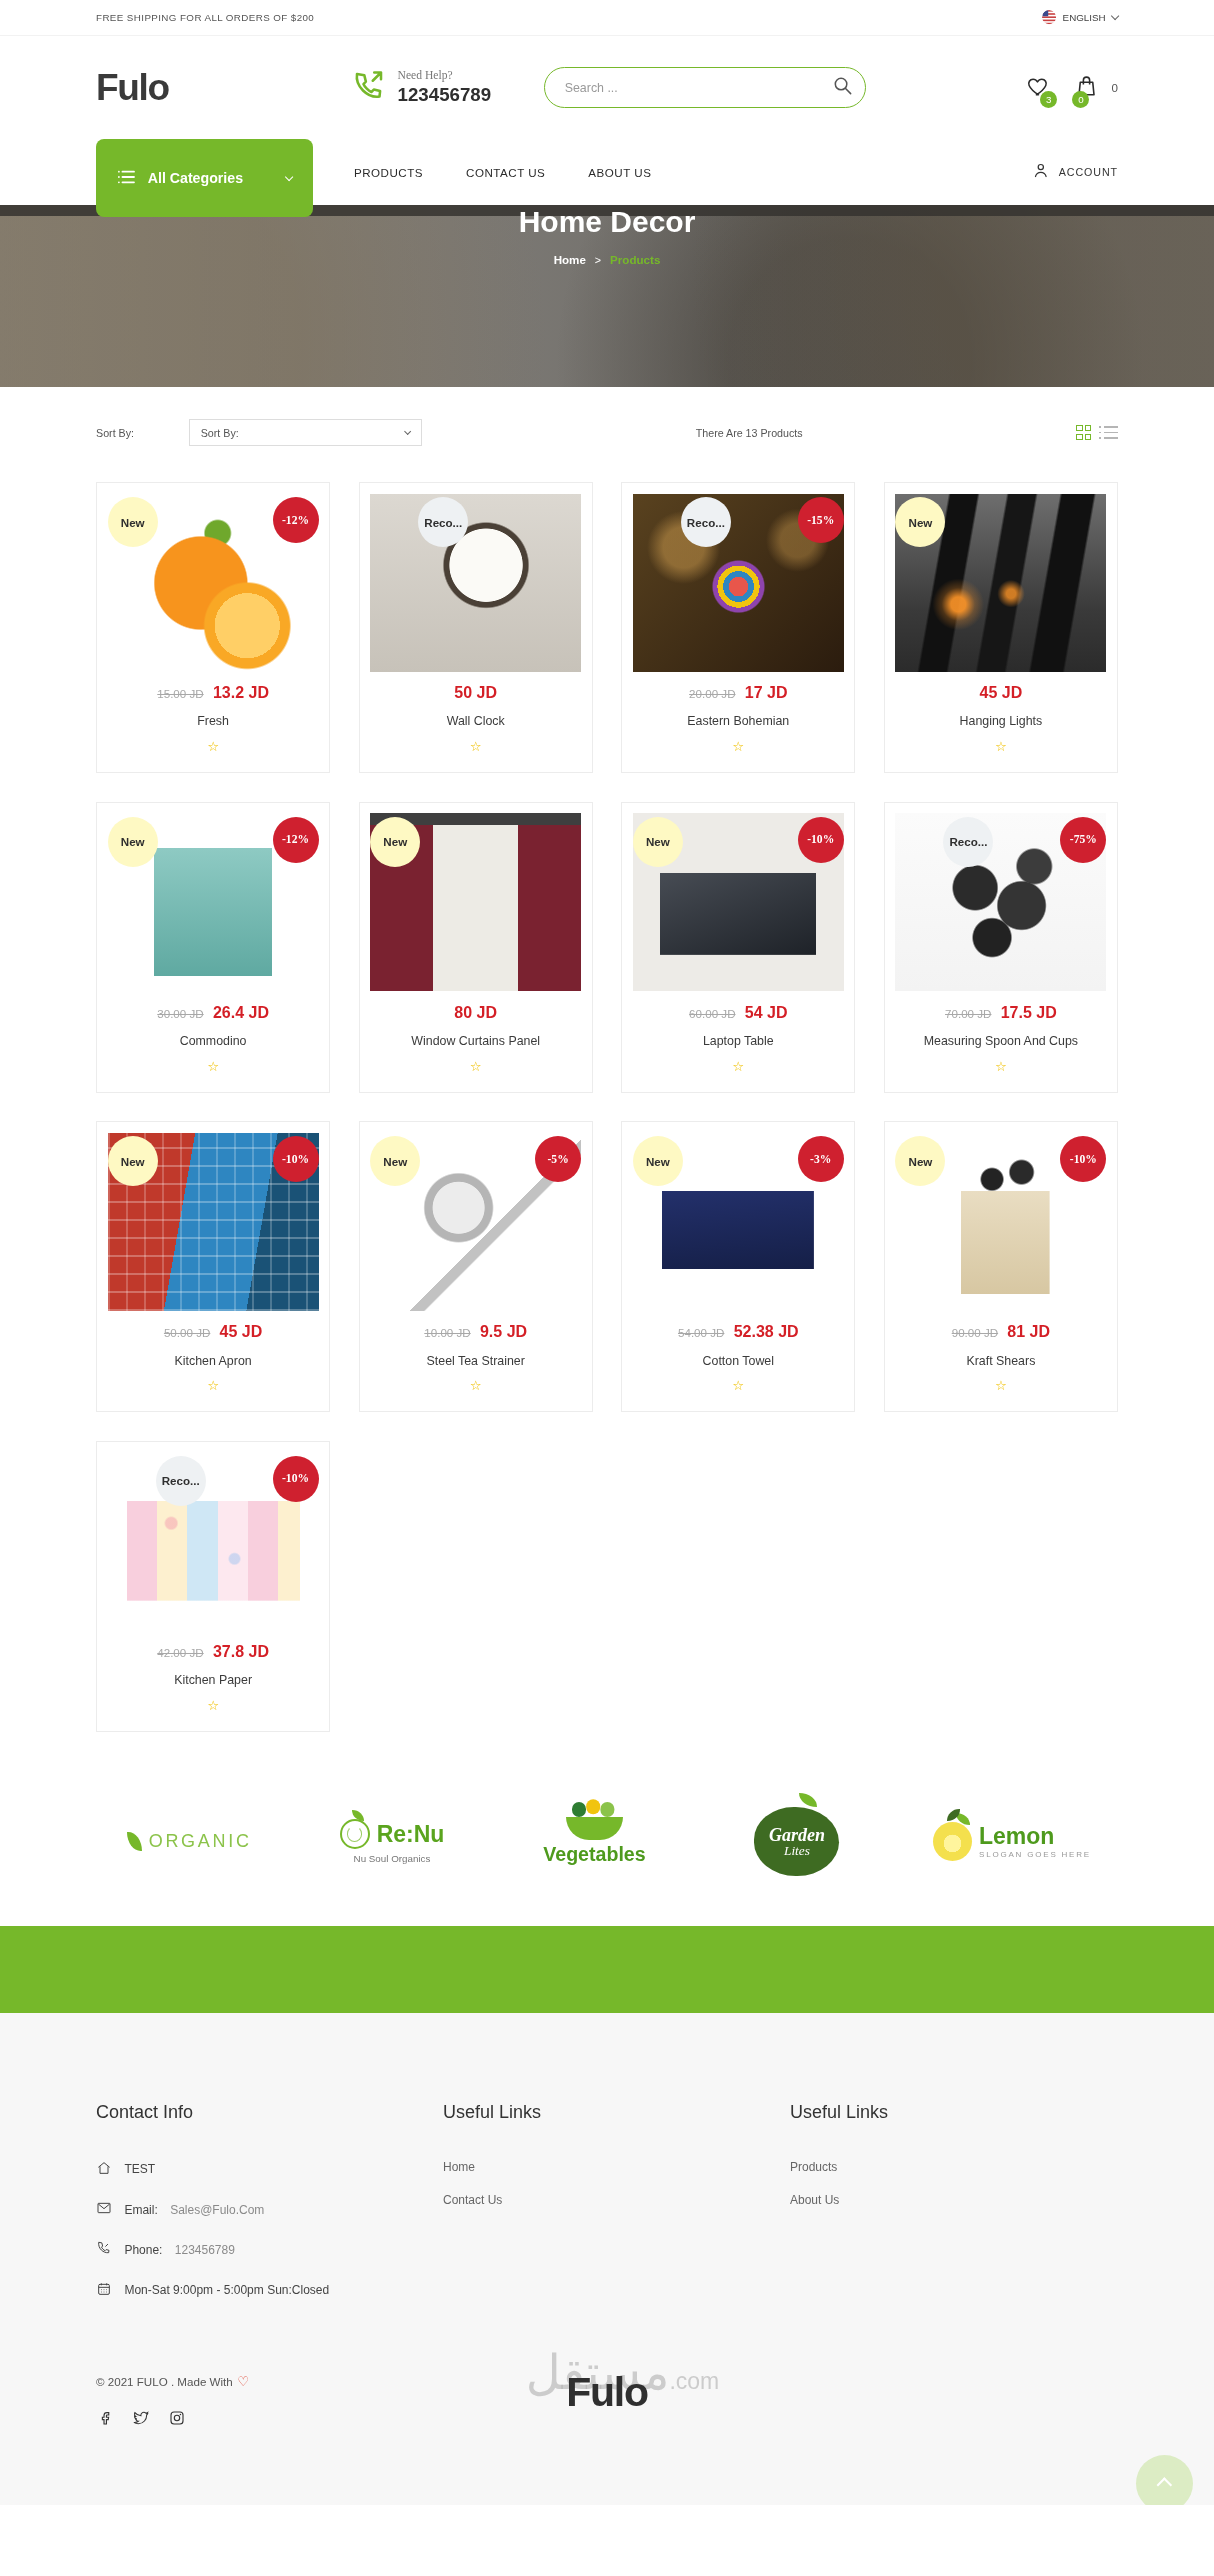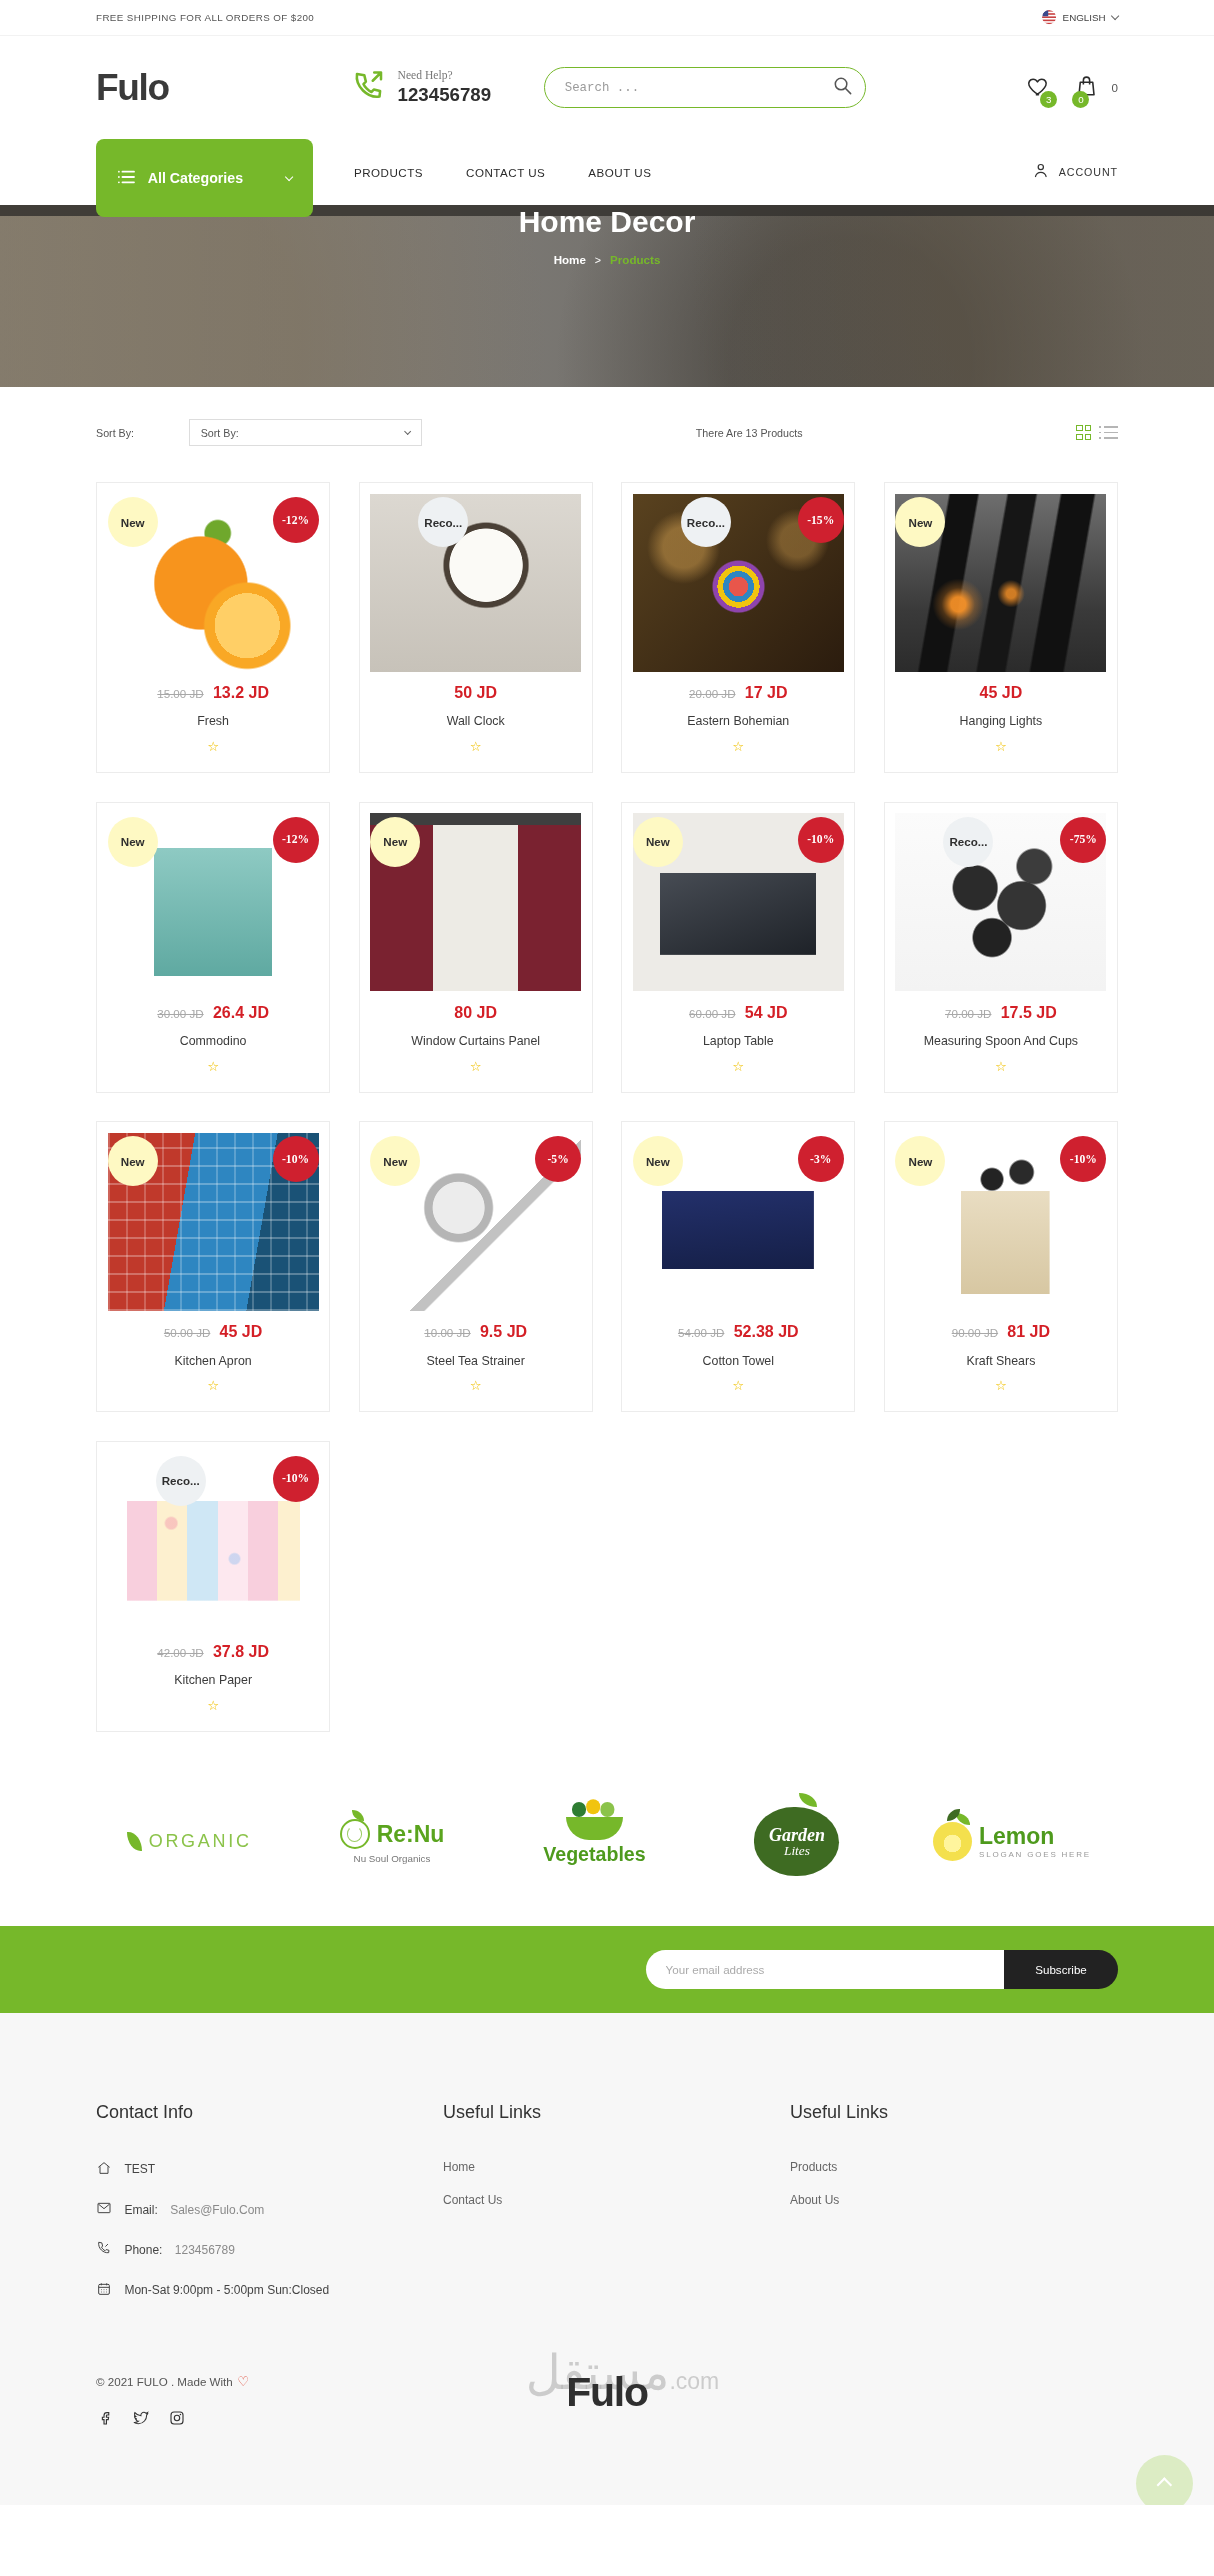--- a/index.html
+++ b/index.html
@@ -23,21 +23,21 @@
   .header { height: 103px; background: #fff; }
   .header .container { display: flex; align-items: center; height: 100%; }
   .logo { font-size: 37px; font-weight: 800; letter-spacing: -1.3px; color: #3a3a3a; }
   .need-help { display: flex; align-items: center; gap: 10.7px; margin-left: 182px; }
   .need-help .txts .small { font-size: 11.6px; color: #777; font-family: Liberation Serif, serif; }
   .need-help .txts .num { font-size: 18.7px; font-weight: 700; color: #2f2f2f; margin-top: 1.8px; }
   .search-wrap { margin-left: 53px; position: relative; }
   .search-input {
     width: 322px; height: 41px; border: 1.8px solid #76b82a; border-radius: 21.3px;
     padding: 0 46px 0 19.6px; font-size: 12.4px; color: #8b5cf6; outline: none;
-    font-family: Liberation Mono, monospace;
+    font-family: Liberation Sans, sans-serif;
   }
   .search-input::placeholder { color: #9a9a9a; }
   .search-btn { position: absolute; right: 12.4px; top: 7.1px; background: none; border: none; cursor: pointer; }
   .hdr-icons { margin-left: auto; display: flex; align-items: center; gap: 23px; }
   .icon-badge-wrap { position: relative; cursor: pointer; display: flex; align-items: center; }
   .count-badge {
     position: absolute; right: -6.2px; bottom: -6.2px; min-width: 17px; height: 17px; border-radius: 50%;
     background: #76b82a; color: #fff; font-size: 9.8px; display: flex; align-items: center; justify-content: center;
   }
   .cart-total { font-size: 11.6px; color: #555; margin-left: 12.4px; }
@@ -555,24 +555,20 @@
           <div class="b-name">Lemon</div>
           <div class="b-sub">SLOGAN GOES HERE</div>
         </span>
         </div>
     </div>
   </div>
 </div>
 
 <div class="newsletter">
   <div class="container">
-    <form class="nl-form">
-      <input class="nl-input" type="email" placeholder="Your email address" style="">
-      <button class="nl-btn">Subscribe</button>
-    </form>
   </div>
 </div>
 
 <div class="footer">
   <div class="container">
     <div class="fcols">
       <div>
         <div class="fhead">Contact Info</div>
         <div class="fitem">
           <span>

